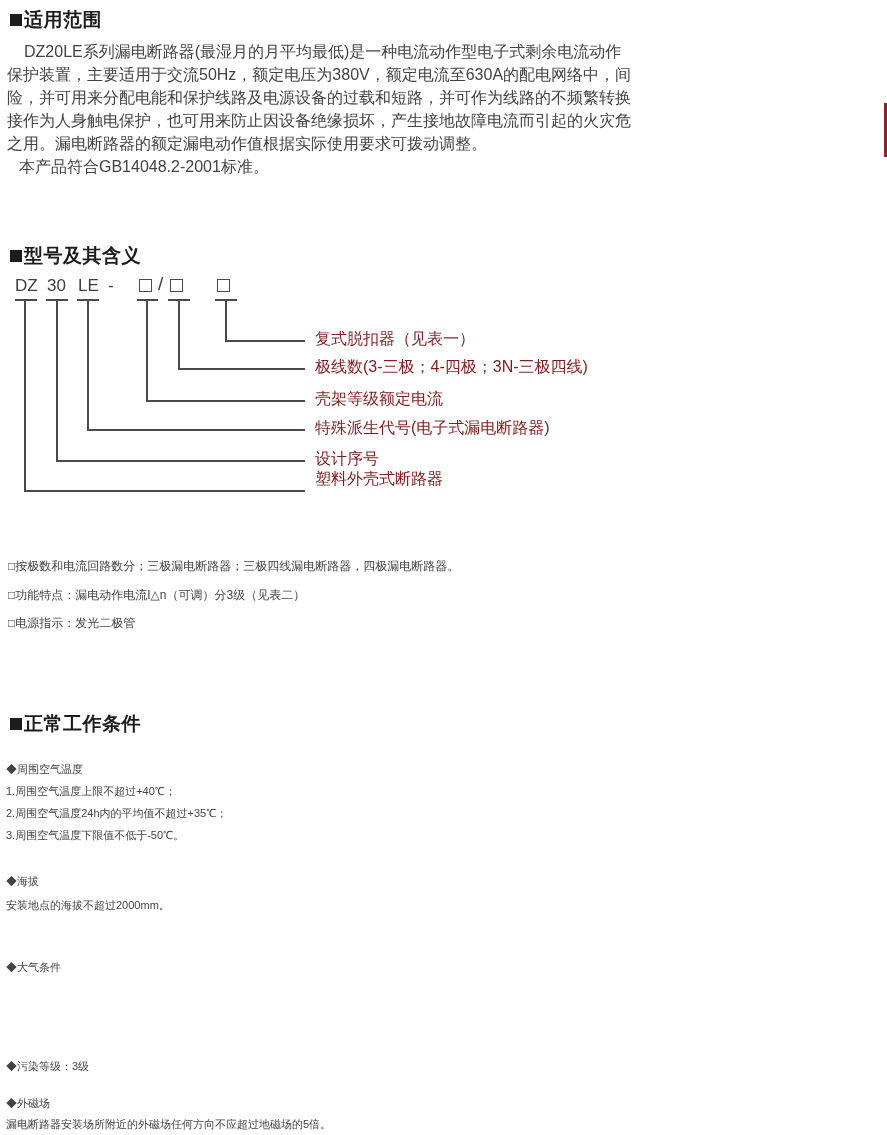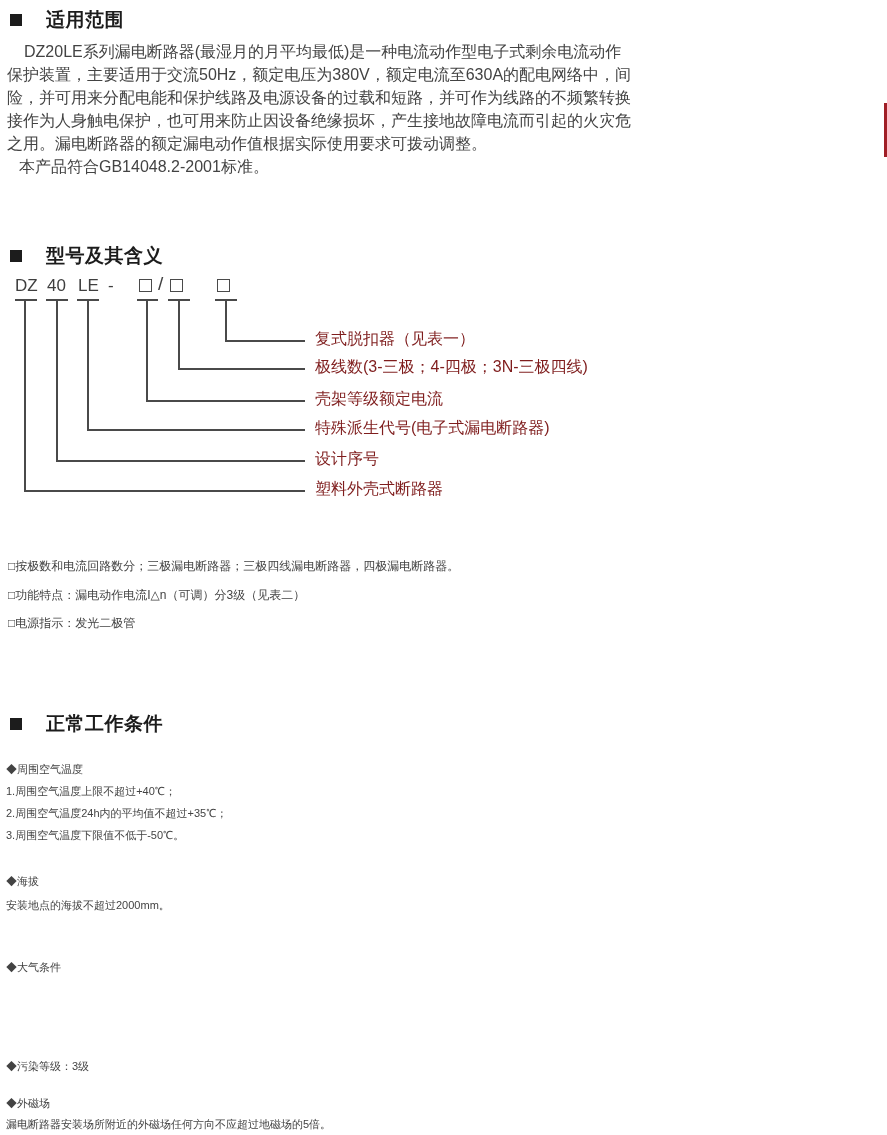--- a/index.html
+++ b/index.html
@@ -1,18 +1,18 @@
 <!DOCTYPE html>
 <html><head>
 <meta charset="utf-8">
 <style>
   html,body{margin:0;padding:0;background:#ffffff;}
   #page{position:relative;width:887px;height:1135px;background:#ffffff;overflow:hidden;
         font-family:"Liberation Sans", sans-serif;color:#434343;}
-  .sec-header{position:absolute;left:10px;display:flex;align-items:center;gap:24px;}
+  .sec-header{position:absolute;left:10px;display:flex;align-items:center;gap:2px;}
   .sq{width:12px;height:12px;background:#1c1c1c;flex:none;}
   .sec-title{font-size:19px;font-weight:bold;color:#1c1c1c;letter-spacing:.5px;white-space:nowrap;}
   .intro{position:absolute;left:7px;top:40px;font-size:16px;line-height:23px;}
   .ln{white-space:nowrap;}
   .ind1{padding-left:17px;}
   .ind2{padding-left:12px;}
   .diagram{position:absolute;left:0;top:270px;width:720px;height:240px;}
   .tok{position:absolute;top:6px;font-size:17px;font-weight:500;color:#3f3f3f;white-space:nowrap;}
   .slash{top:3px;font-size:19px;font-weight:400;}
   .pbox{position:absolute;top:9px;width:13px;height:13px;border:1.6px solid #4a4a4a;box-sizing:border-box;background:#fff;}
@@ -48,21 +48,21 @@
   </div>
 
   <div class="sec-header" style="top:243px">
     <span class="sq"></span>
     <span class="sec-title">型号及其含义</span>
   </div>
 
   <div class="diagram">
 
     <span class="tok" style="left:15px">DZ</span>
-    <span class="tok" style="left:47px">40</span>
+    <span class="tok" style="left:47px">30</span>
     <span class="tok" style="left:78px">LE</span>
     <span class="tok" style="left:108px">-</span>
     <span class="pbox" style="left:139px"></span>
     <span class="tok slash" style="left:158px">/</span>
     <span class="pbox" style="left:170px"></span>
     <span class="pbox" style="left:217px"></span>
 
     <div class="ul" style="left:15px;width:22px"></div>
     <div class="ul" style="left:46px;width:22px"></div>
     <div class="ul" style="left:77px;width:22px"></div>
@@ -82,21 +82,21 @@
     <div class="hl" style="top:130px;left:146px;width:159px"></div>
     <div class="hl" style="top:159px;left:87px;width:218px"></div>
     <div class="hl" style="top:190px;left:56px;width:249px"></div>
     <div class="hl" style="top:220px;left:24px;width:281px"></div>
 
     <div class="lbl" style="top:59px">复式脱扣器（见表一）</div>
     <div class="lbl" style="top:87px">极线数(3-三极；4-四极；3N-三极四线)</div>
     <div class="lbl" style="top:119px">壳架等级额定电流</div>
     <div class="lbl" style="top:148px">特殊派生代号(电子式漏电断路器)</div>
     <div class="lbl" style="top:179px">设计序号</div>
-    <div class="lbl" style="top:209px">塑料外壳式断路器</div>
+    <div class="lbl" style="top:199px">塑料外壳式断路器</div>
   </div>
 
   <div class="notes">
     <div class="ln">□按极数和电流回路数分；三极漏电断路器；三极四线漏电断路器，四极漏电断路器。</div>
     <div class="ln">□功能特点：漏电动作电流I△n（可调）分3级（见表二）</div>
     <div class="ln">□电源指示：发光二极管</div>
   </div>
 
   <div class="sec-header" style="top:711px">
     <span class="sq"></span>

